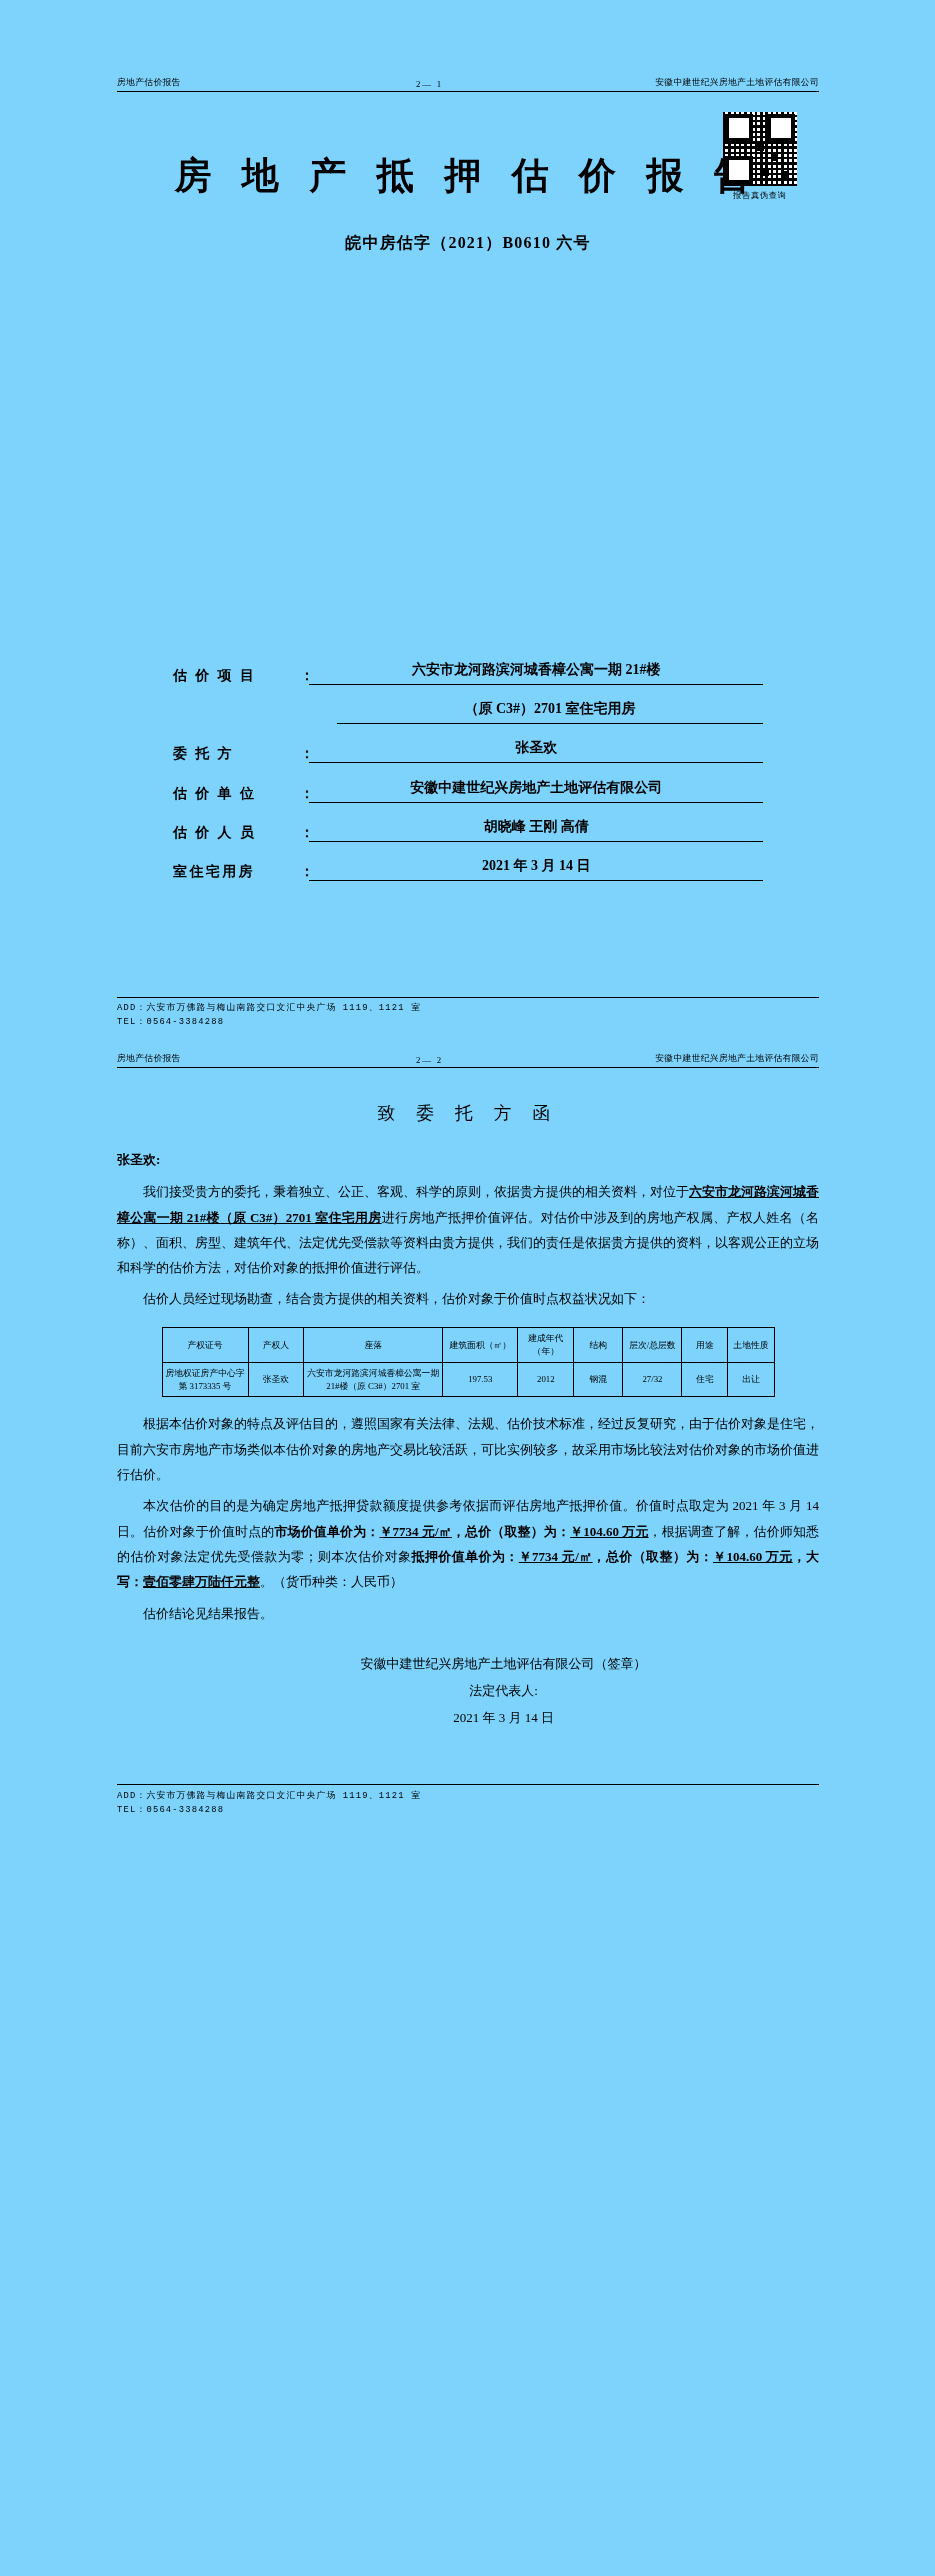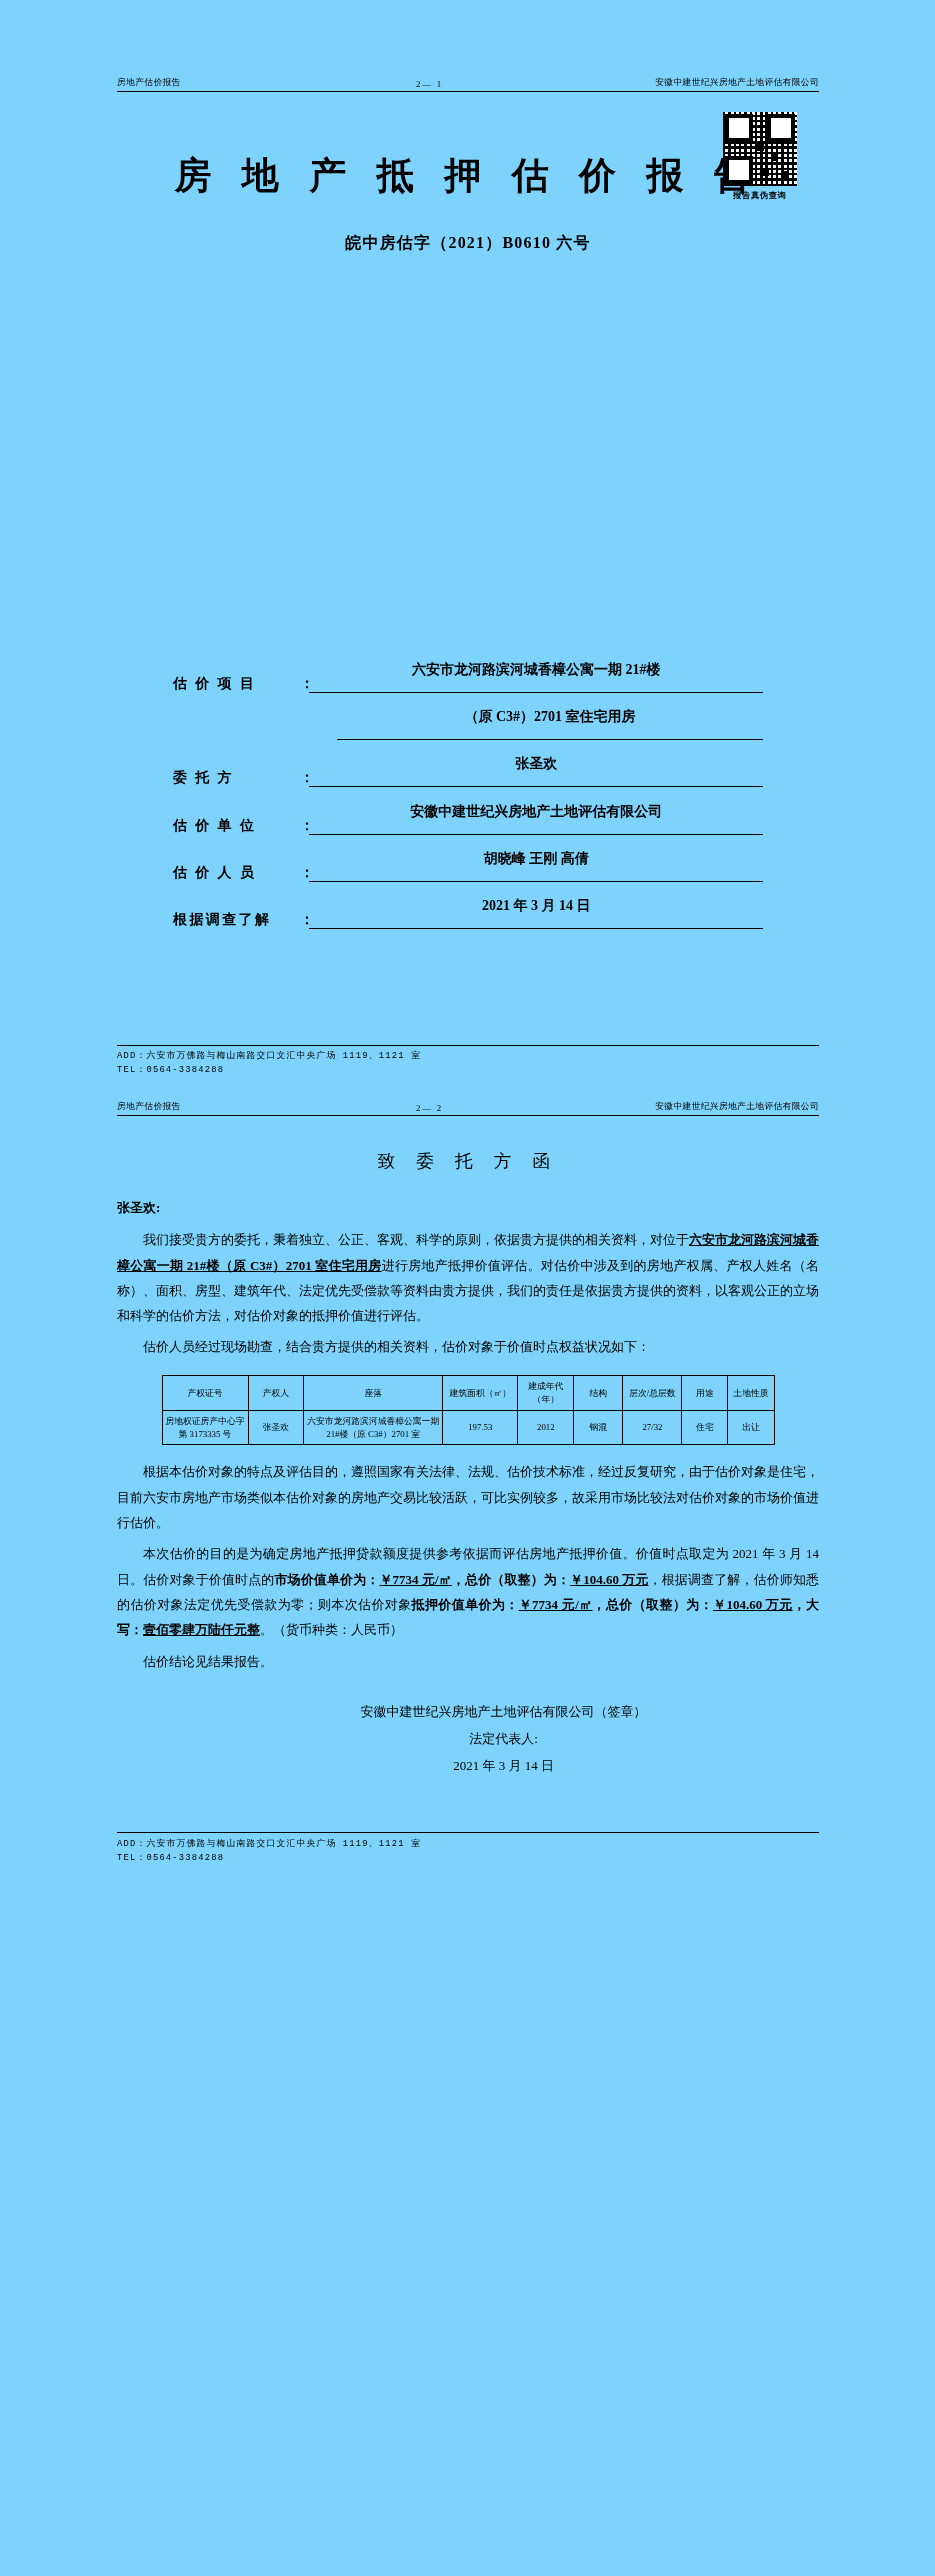--- a/index.html
+++ b/index.html
@@ -91,21 +91,21 @@
     background: #fff;
     box-shadow: inset 0 0 0 3.5px #fff;
   }
   .qr-dot {
     position: absolute;
     width: 7px; height: 7px;
     background: #000;
   }
   .qr-caption {
     font-size: 8.3px;
-    font-weight: bold;
+    font-weight: normal;
     margin-top: 4.1px;
     letter-spacing: 0.6px;
   }
   .doc-title {
     text-align: center;
     font-size: 37px;
     letter-spacing: 10.6px;
     font-weight: bold;
     margin-top: 59px;
     font-family: "Liberation Serif", serif;
@@ -133,21 +133,21 @@
     letter-spacing: 2.4px;
     flex: none;
     white-space: nowrap;
   }
   .fcolon { width: 9.4px; flex: none; font-weight: bold; }
   .fvalue {
     flex: 1;
     border-bottom: 0.9px solid #000;
     text-align: center;
     font-weight: bold;
-    padding-bottom: 13px;
+    padding-bottom: 5px;
   }
   .fcont {
     display: flex;
     font-size: 14px;
     margin-bottom: 15.3px;
     gap: 28px;
   }
   .fcont .sp { width: 136px; flex: none; }
   .fcont .fvalue { text-align: center; }
 
@@ -249,21 +249,21 @@
         <div class="fvalue">安徽中建世纪兴房地产土地评估有限公司</div>
       </div>
 
       <div class="frow">
         <div class="flabel">估 价 人 员</div>
         <div class="fcolon">：</div>
         <div class="fvalue">胡晓峰   王刚   高倩</div>
       </div>
 
       <div class="frow">
-        <div class="flabel">根据调查了解</div>
+        <div class="flabel">室住宅用房</div>
         <div class="fcolon">：</div>
         <div class="fvalue">2021 年 3 月 14 日</div>
       </div>
 
     </div>
 
     <div style="height:100px;"></div>
 
     <div class="runfoot">
       <div class="runfoot-rule"></div>

